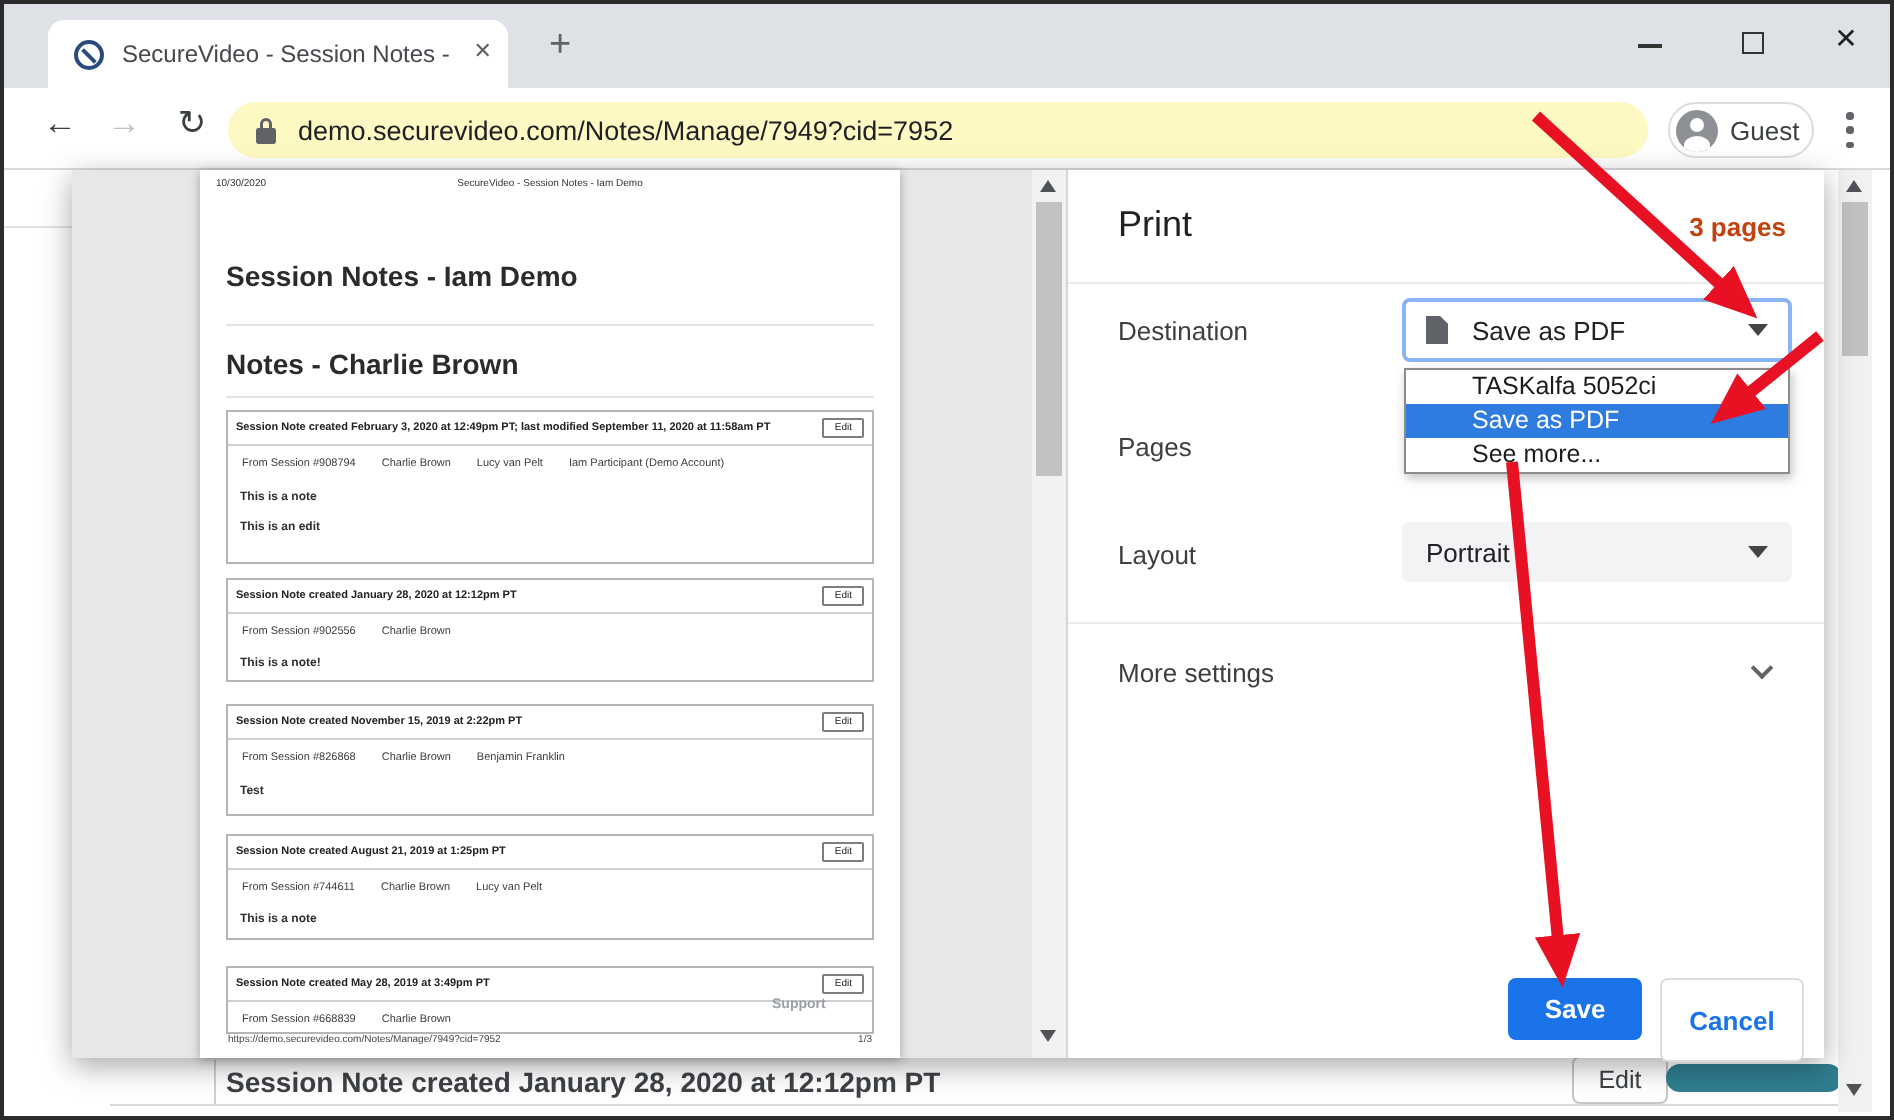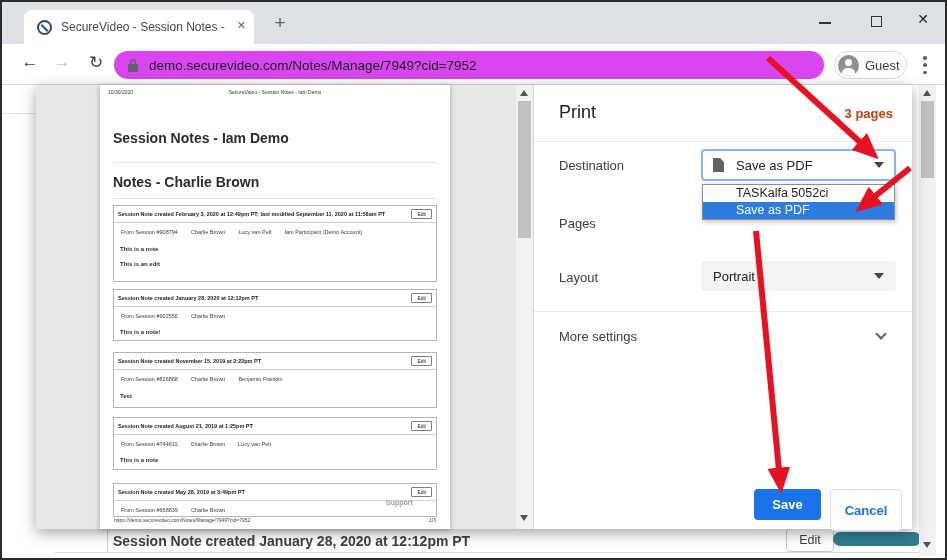--- a/index.html
+++ b/index.html
@@ -26,21 +26,21 @@
   .win-min-bar { left: 817px; top: 20px; width: 12px; height: 2px; background: #333; }
   .win-max-box { left: 869px; top: 14px; width: 11px; height: 11px; border: 1.5px solid #333; }
   .win-close { left: 906px; top: 9px; font-size: 14px; color: #222; width: 30px; text-align: center; }
 
   
   .toolbar { left: 2px; top: 44px; right: 2px; height: 41px; background: #fff; border-bottom: 1px solid #d8dade; }
   .nav-ic { font-size: 17px; top: 8px; width: 24px; text-align: center; }
   .back { left: 16px; color: #3c4043; }
   .fwd { left: 48px; color: #bdc1c6; }
   .reload { left: 82px; color: #3c4043; }
-  .omnibox { left: 112px; top: 7px; width: 710px; height: 28px; background: #d946ef; border-radius: 14px; display: flex; align-items: center; padding-left: 13px; }
+  .omnibox { left: 112px; top: 7px; width: 710px; height: 28px; background: #fef9c3; border-radius: 14px; display: flex; align-items: center; padding-left: 13px; }
   .url-text { font-size: 13.5px; color: #202124; margin-left: 10px; }
   .guest { left: 832px; top: 7px; width: 73px; height: 28px; border: 1px solid #dadce0; background: #fff; border-radius: 14px; display: flex; align-items: center; padding-left: 3px; }
   .avatar { width: 21px; height: 21px; border-radius: 50%; background: #8d9196; position: relative; overflow: hidden; }
   .avatar::before { content:""; position:absolute; left:7px; top:4px; width:7px; height:7px; background:#fff; border-radius:50%; }
   .avatar::after { content:""; position:absolute; left:4px; top:13px; width:13px; height:9px; background:#fff; border-radius:50% 50% 0 0; }
   .guest-label { font-size: 13px; color: #3c4043; margin-left: 6px; }
   .kebab { left: 915px; top: 11px; width: 16px; height: 20px; display:flex; flex-direction: column; align-items:center; justify-content: space-between; padding: 1px 0; }
   .kebab i { width: 3.5px; height: 3.5px; border-radius: 50%; background: #5f6368; }
 
   
@@ -250,20 +250,21 @@
   <div class="abs dlg-label" style="top:73px;">Destination</div>
   <div class="abs dest-select">
     <span class="pdf-ic"></span>
     <span class="sel-text">Save as PDF</span>
     <span class="caret"></span>
   </div>
 
   <div class="abs menu">
     <div class="menu-item">TASKalfa 5052ci</div>
     <div class="menu-item sel">Save as PDF</div>
+    <div class="menu-item">See more...</div>
   </div>
 
   <div class="abs dlg-label" style="top:131px;">Pages</div>
 
   <div class="abs dlg-label" style="top:185px;">Layout</div>
   <div class="abs layout-select">
     <span class="layout-text">Portrait</span>
     <span class="caret"></span>
   </div>
 

